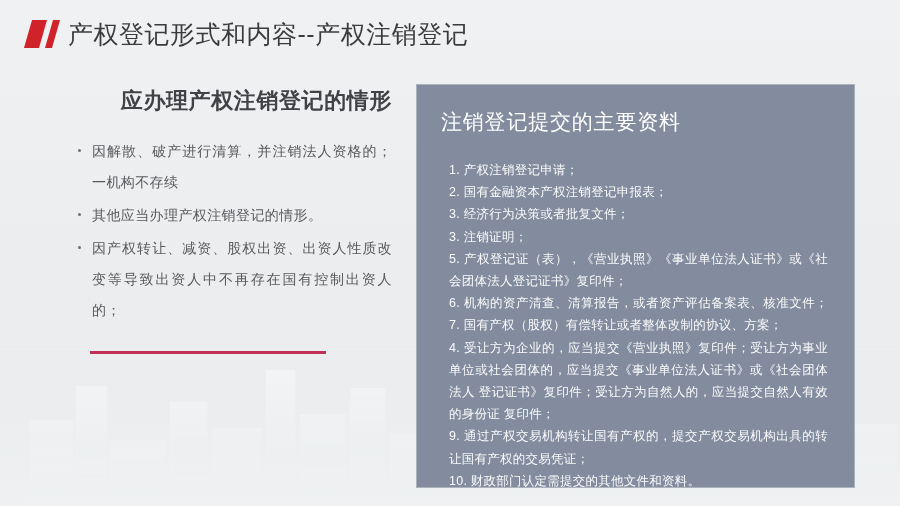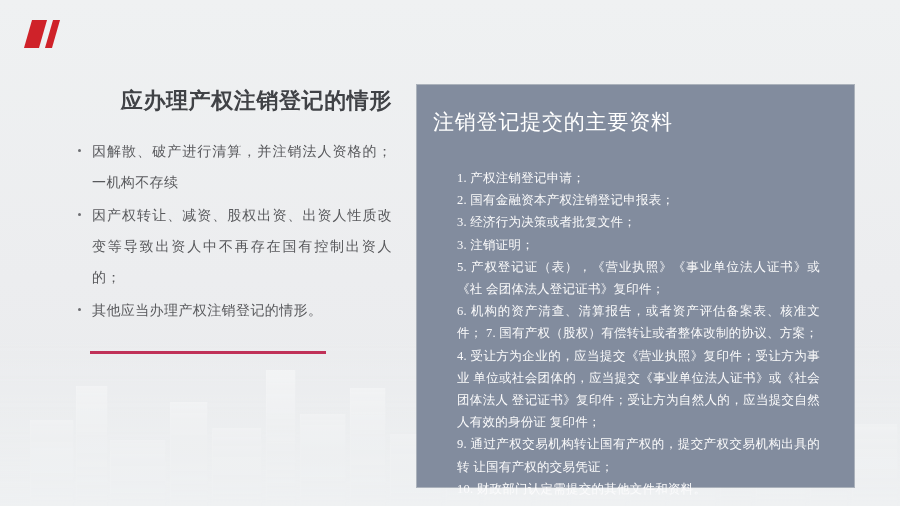--- a/index.html
+++ b/index.html
@@ -136,32 +136,31 @@
     position: absolute;
     left: 417px;
     top: 85px;
     width: 437px;
     height: 402px;
     background: #828c9e;
     box-shadow: 0 0 0 1px rgba(126,136,152,0.6);
   }
   .panel-heading {
     margin: 0;
-    padding: 22px 0 0 16px;
+    padding: 22px 0 0 24px;
     font-size: 21px;
     line-height: 30px;
     color: #ffffff;
     letter-spacing: 0.8px;
     font-weight: normal;
   }
   .panel-list {
     list-style: none;
-    margin: 16px;
+    margin: 8px;
     padding: 14px 18px 0 24px;
-    font-family: Liberation Serif, serif;
   }
   .panel-list li {
     font-size: 12.5px;
     line-height: 22.2px;
     color: #fbfbfc;
     letter-spacing: 0.25px;
     text-align: justify;
   }
 </style>
 </head>
@@ -190,36 +189,37 @@
     <div class="blk" style="left:810px; width:36px; height:108px;"></div>
     <div class="blk" style="left:852px; width:44px; height:82px;"></div>
     <div class="haze"></div>
   </div>
 
   <div class="header">
     <div class="logo-mark">
       <span class="bar b1"></span>
       <span class="bar b2"></span>
     </div>
+    <div class="page-title">产权登记形式和内容--产权注销登记</div>
   </div>
 
   <div class="left-col">
     <h2 class="left-heading">应办理产权注销登记的情形</h2>
     <ul class="bullet-list">
       <li>
         <span class="dot"></span>
         <span>因解散、破产进行清算，并注销法人资格的；一机构不存续</span>
       </li>
       <li>
         <span class="dot"></span>
-        <span>因产权转让、减资、股权出资、出资人性质改 变等导致出资人中不再存在国有控制出资人的；</span>
+        <span>其他应当办理产权注销登记的情形。</span>
       </li>
       <li>
         <span class="dot"></span>
-        <span>其他应当办理产权注销登记的情形。</span>
+        <span>因产权转让、减资、股权出资、出资人性质改 变等导致出资人中不再存在国有控制出资人的；</span>
       </li>
     </ul>
     <div class="red-rule"></div>
   </div>
 
   <div class="right-panel">
     <h2 class="panel-heading">注销登记提交的主要资料</h2>
     <ul class="panel-list">
       <li>1. 产权注销登记申请；</li>
       <li>2. 国有金融资本产权注销登记申报表；</li>

